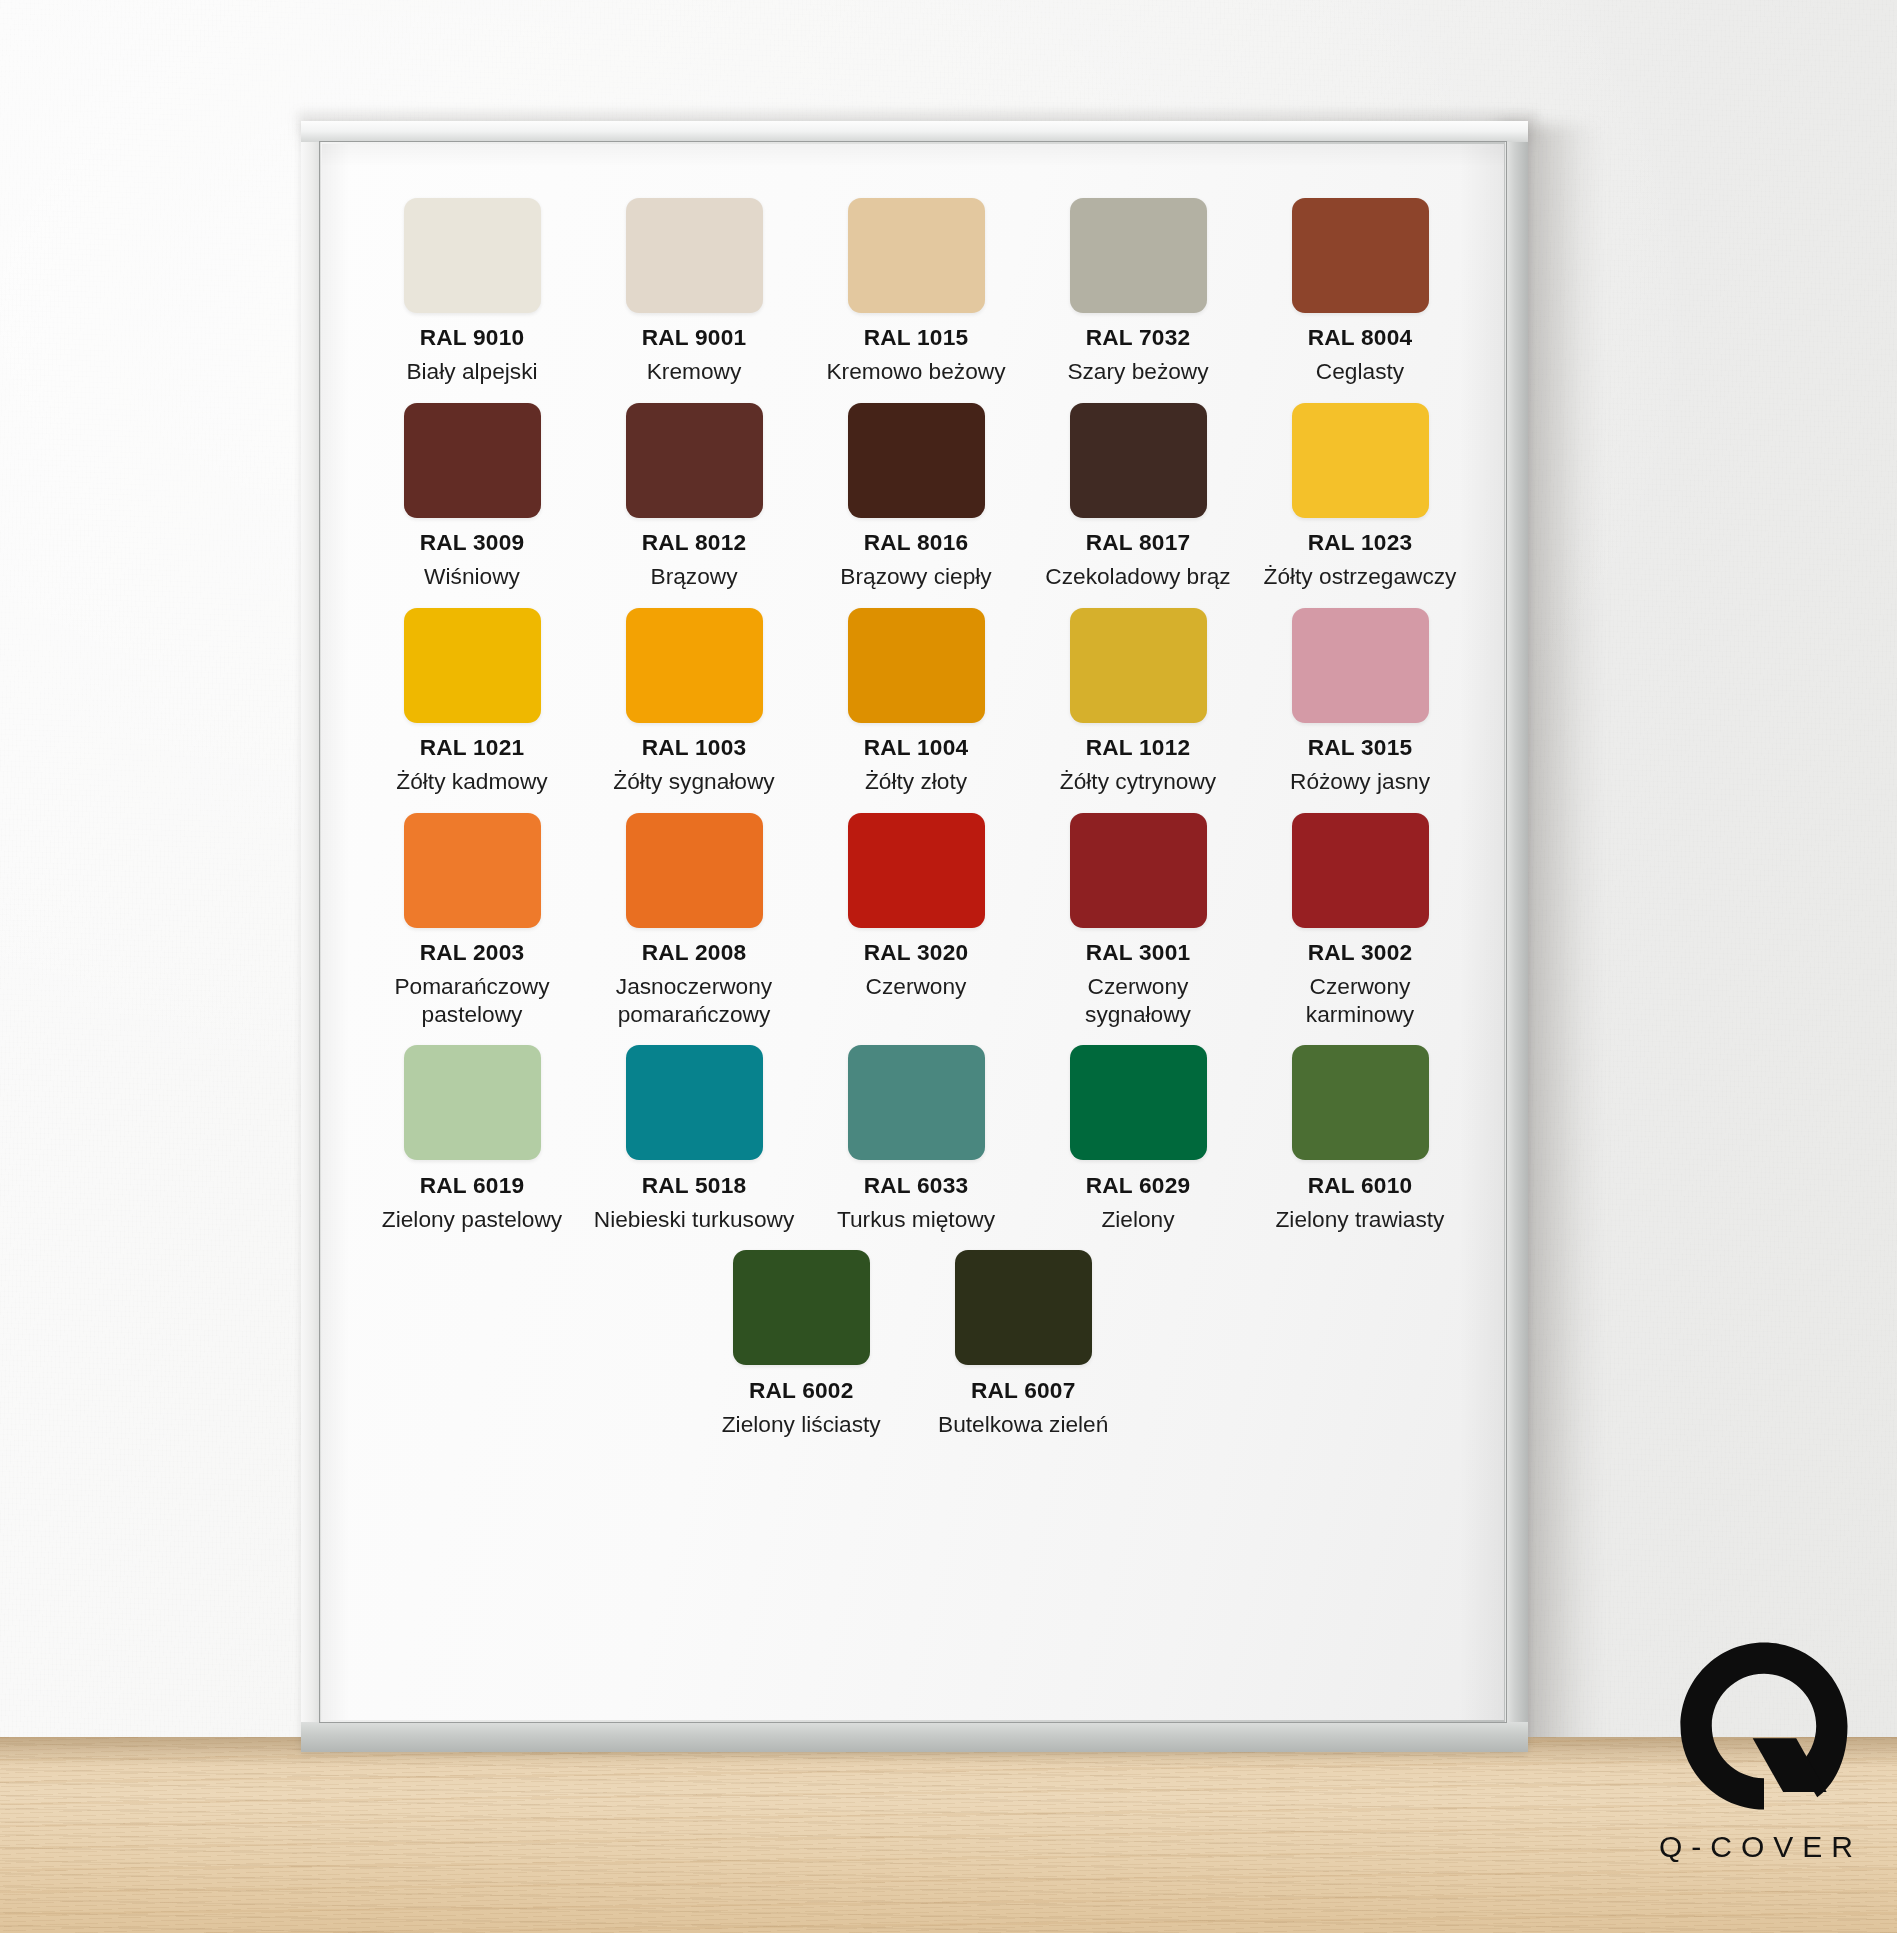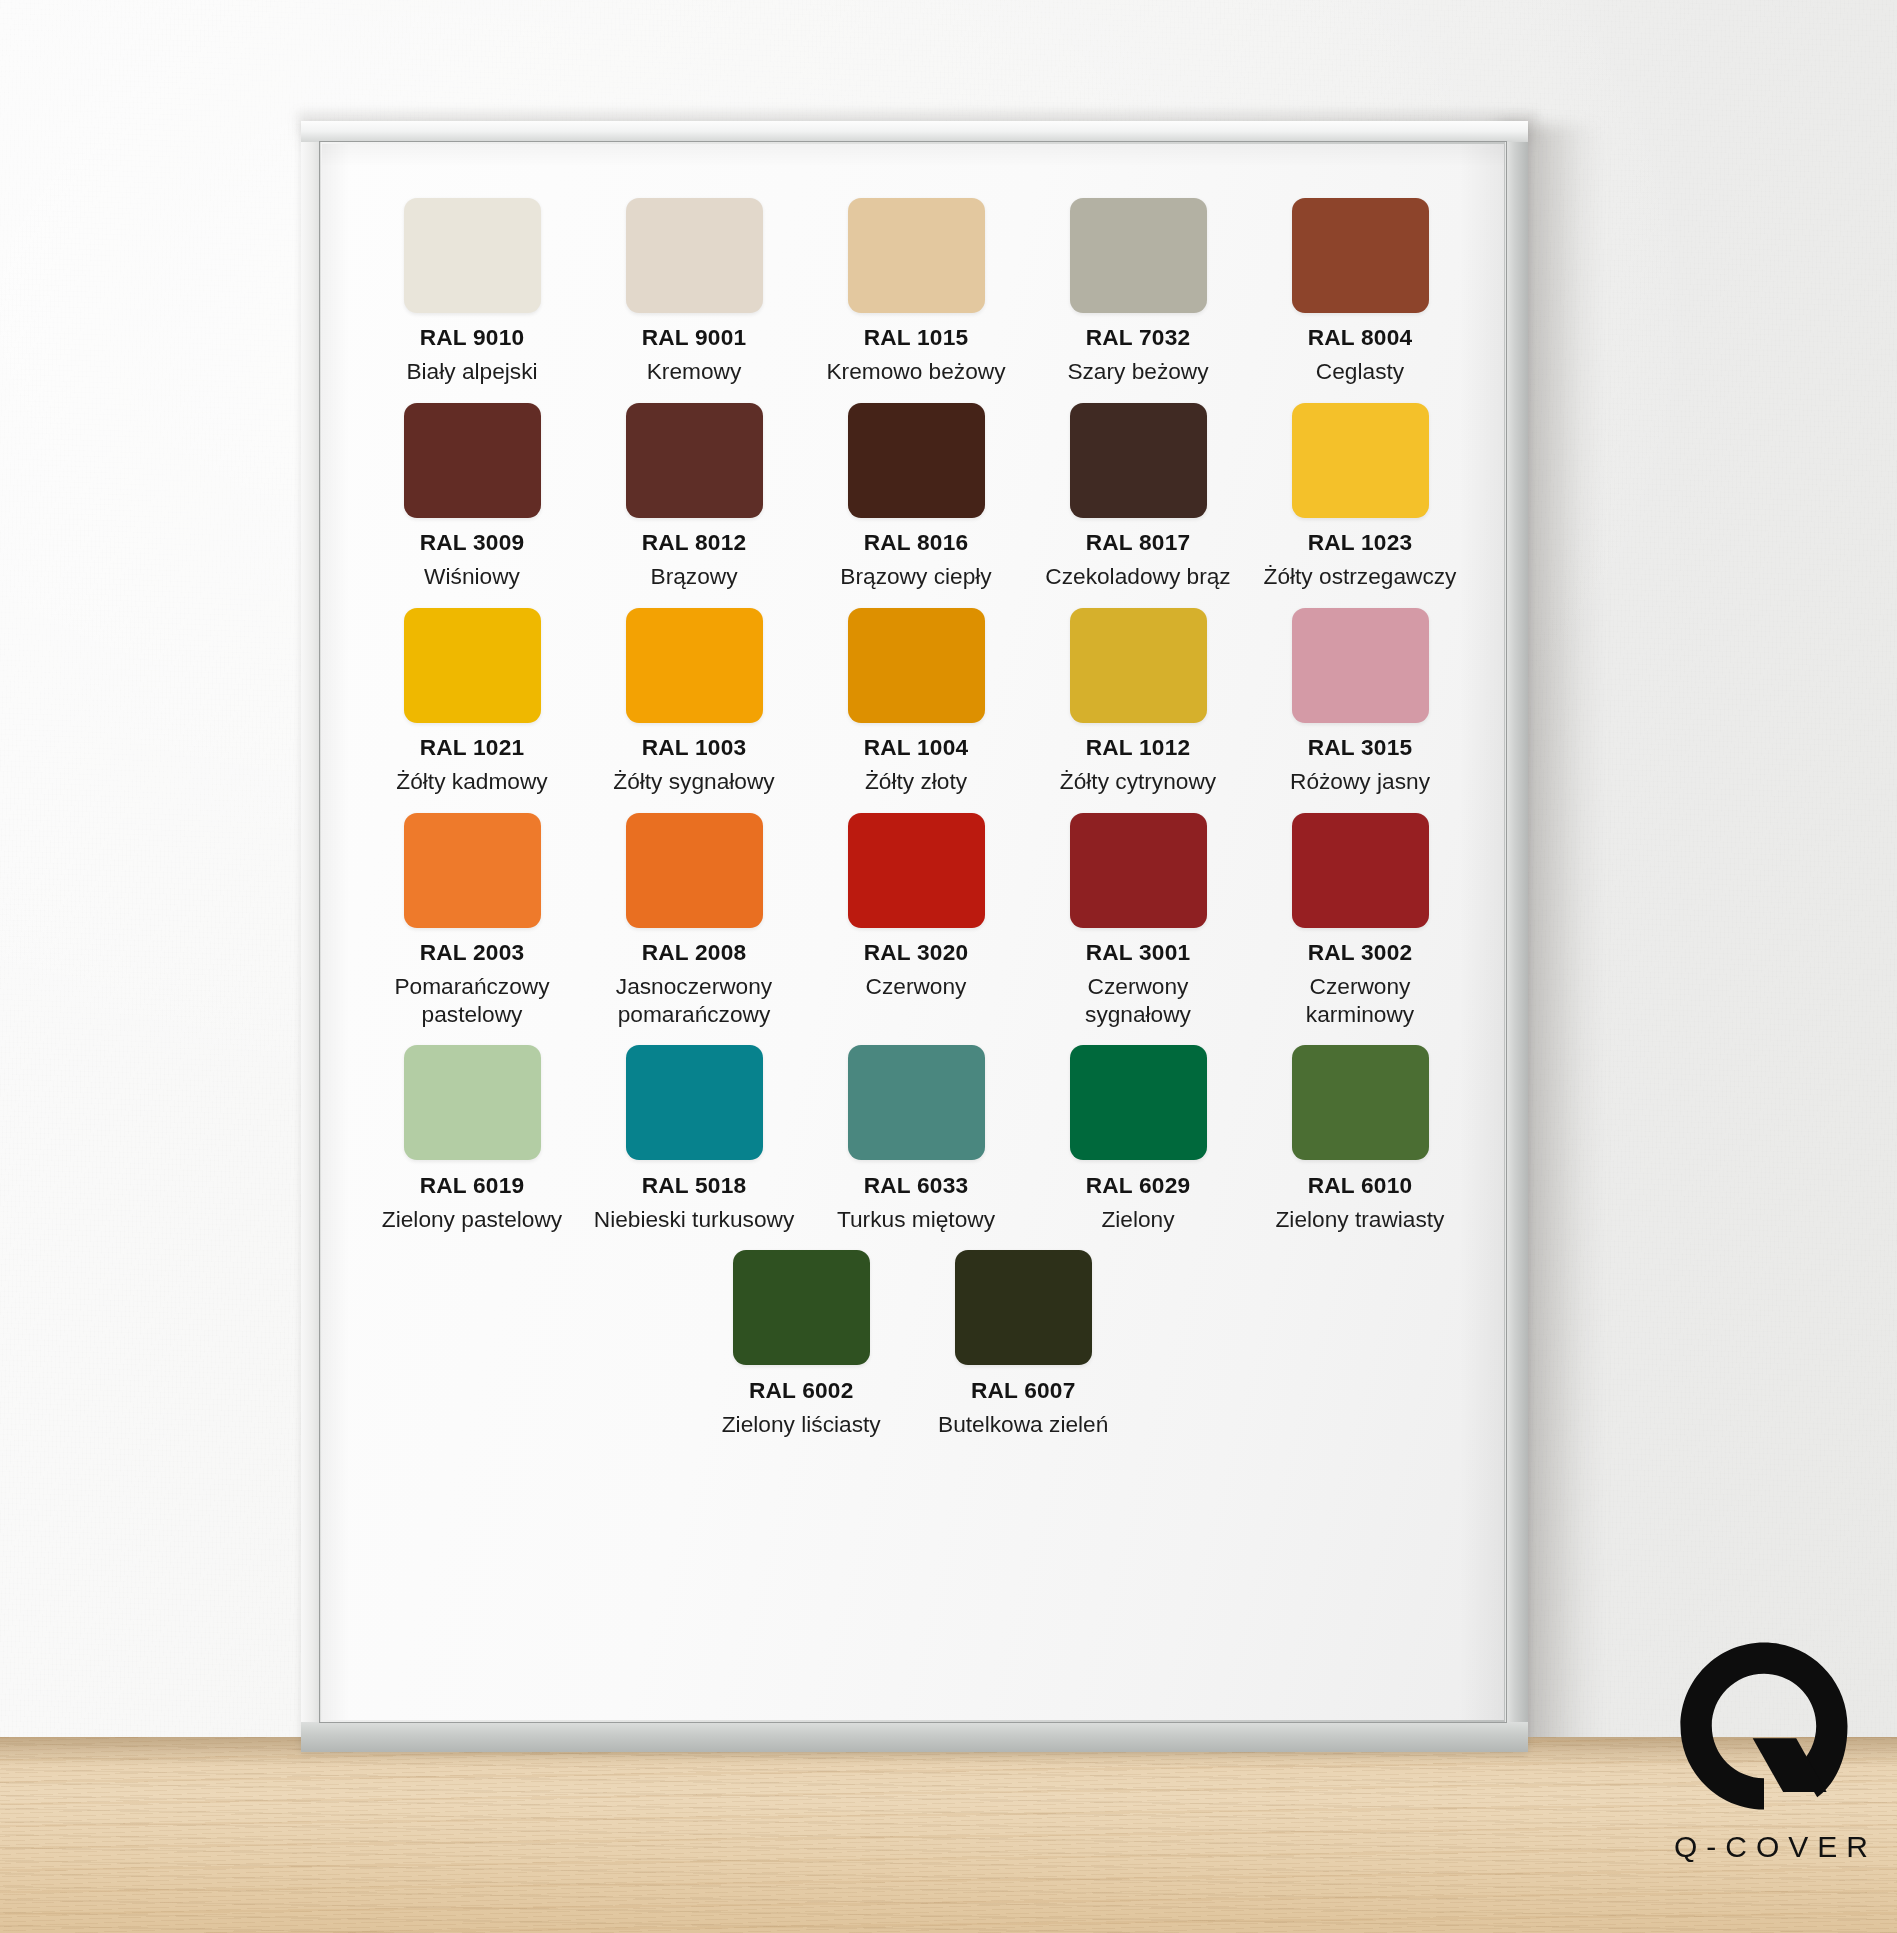--- a/index.html
+++ b/index.html
@@ -235,21 +235,21 @@
     height: 174px;
     margin: 0 auto;
     display: block;
   }
   .logo-word {
     margin-top: 16.6px;
     font-size: 30px;
     letter-spacing: 9px;
     color: #111111;
     font-weight: 400;
-    text-align: right;
+    text-align: left;
     padding-left: 9px;
   }
 </style>
 </head>
 <body>
 
 <div id="scene">
 
   <div class="wall">
     <div class="wall-texture"></div>

